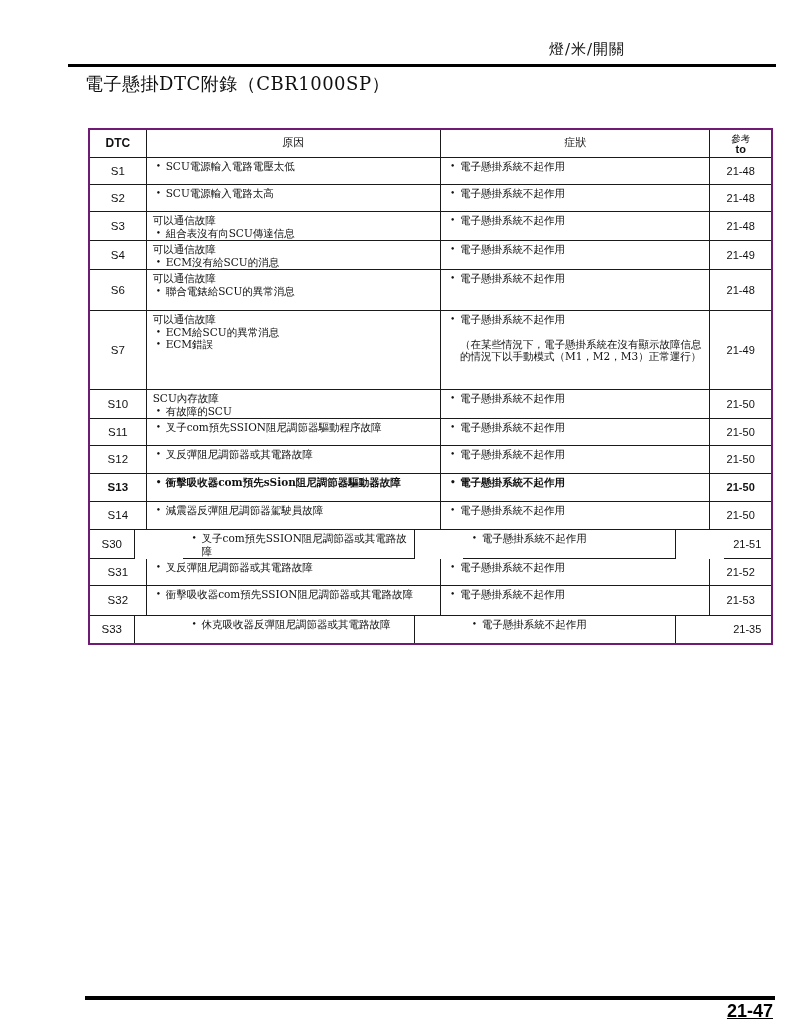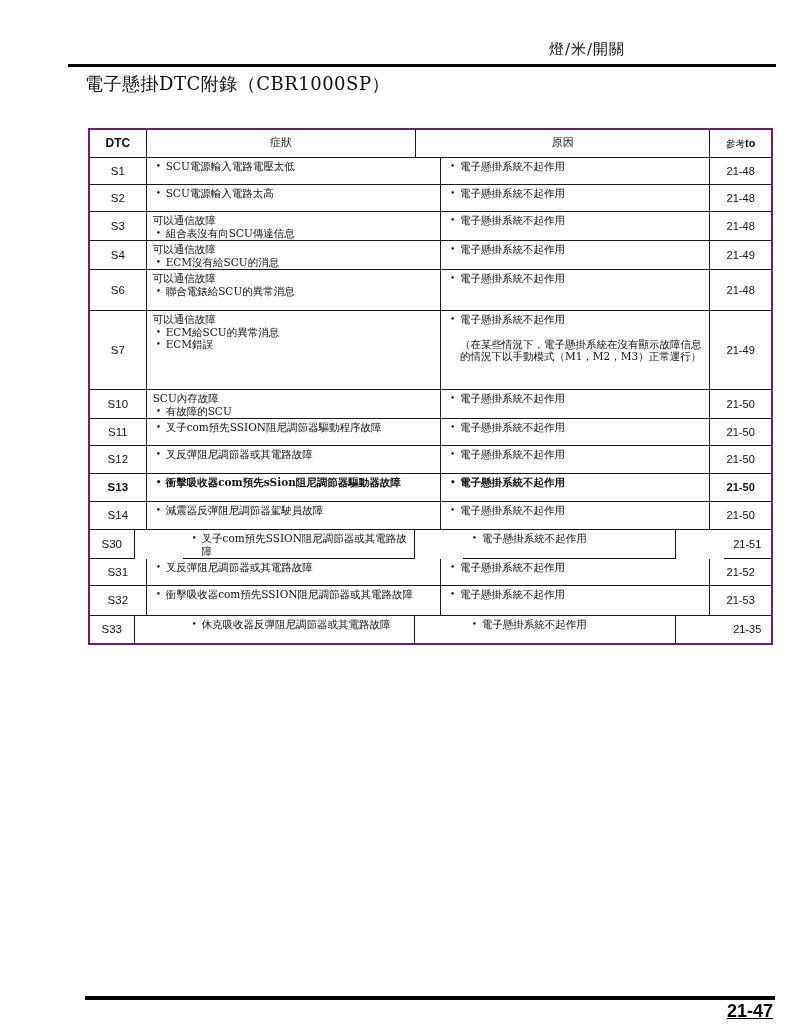--- a/index.html
+++ b/index.html
@@ -36,21 +36,21 @@
     font-family:"Liberation Sans","DejaVu Sans",sans-serif;font-size:11.5px;}
   .c-cause{width:296px;padding:2px 4px 1px;}
   .c-sym{width:271px;padding:2px 4px 1px;}
   .c-ref{width:61px;border-right:none;display:flex;align-items:center;justify-content:center;
     font-family:"Liberation Sans","DejaVu Sans",sans-serif;font-size:11px;}
   
   .t-row.head{min-height:28px;}
   .t-row.head .c-dtc{font-weight:bold;font-size:12px;}
   .t-row.head .c-cause,.t-row.head .c-sym{
     display:flex;align-items:center;justify-content:center;padding:0;font-size:11px;}
-  .t-row.head .c-ref{flex-direction:row;line-height:11px;padding:2px 0;}
+  .t-row.head .c-ref{flex-direction:column;line-height:11px;padding:2px 0;}
   .ref-head-cn{font-size:9.5px;font-family:"DejaVu Serif","Liberation Serif",serif;}
   .ref-head-en{font-size:11px;font-weight:bold;font-family:"Liberation Sans",sans-serif;}
   
   .cause-intro{padding-left:2px;}
   .bullet-line{display:flex;}
   .bullet{width:10px;margin-left:5px;font-size:9px;line-height:12.5px;text-align:left;}
   .bl-text{flex:1;}
   .sym-note{margin:12px 0 2px 15px;}
   
   .footer-rule{
@@ -68,22 +68,22 @@
 <div class="page">
 
   <div class="header-label">燈/米/開關</div>
   <div class="header-rule"></div>
 
   <div class="section-title">電子懸掛DTC附錄（CBR1000SP）</div>
 
   <div class="dtc-table">
     <div class="t-row head">
       <div class="cell c-dtc">DTC</div>
+      <div class="cell c-cause">原因</div>
       <div class="cell c-sym">症狀</div>
-      <div class="cell c-cause">原因</div>
       <div class="cell c-ref">
         <span class="ref-head-cn">參考</span>
         <span class="ref-head-en">to</span>
       </div>
     </div>
     <div>
     <div class="t-row" style="min-height: 27px;">
       <div class="cell c-dtc">
         <span class="dtc-val">S1</span>
       </div>

